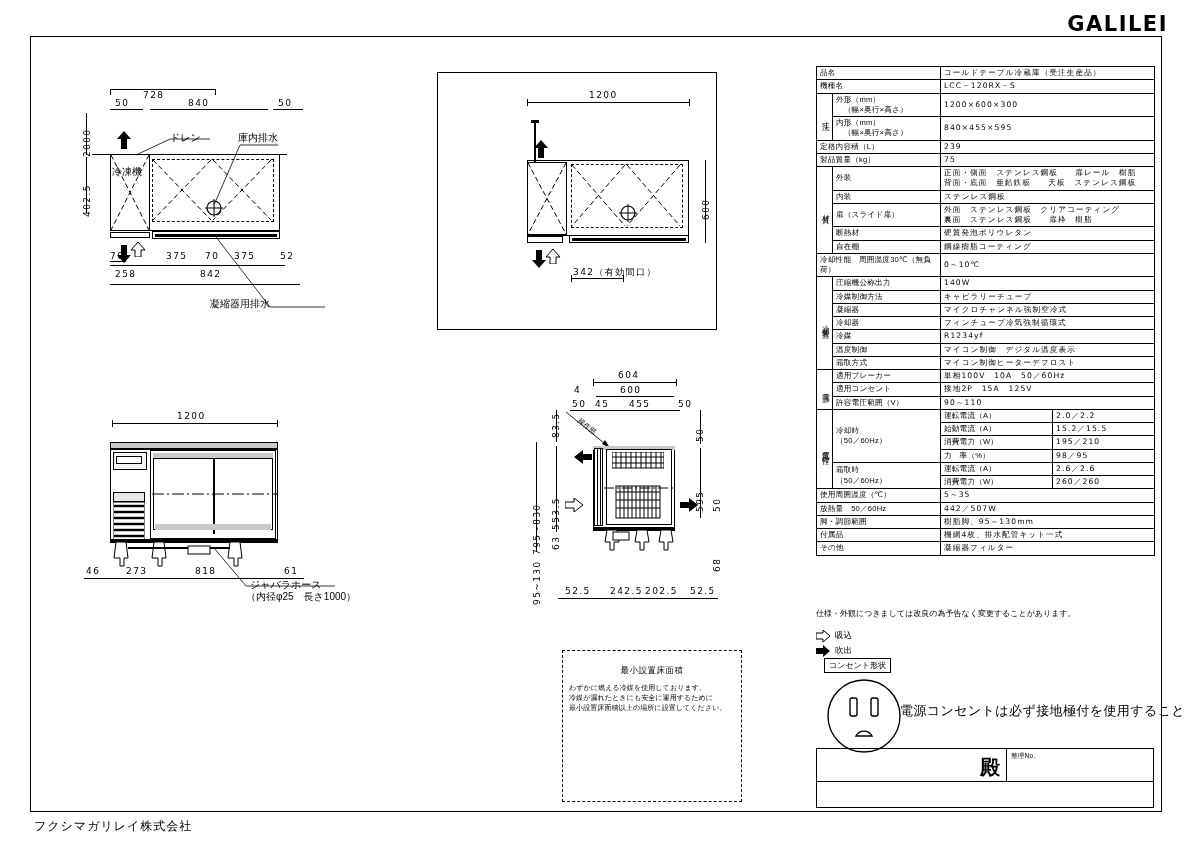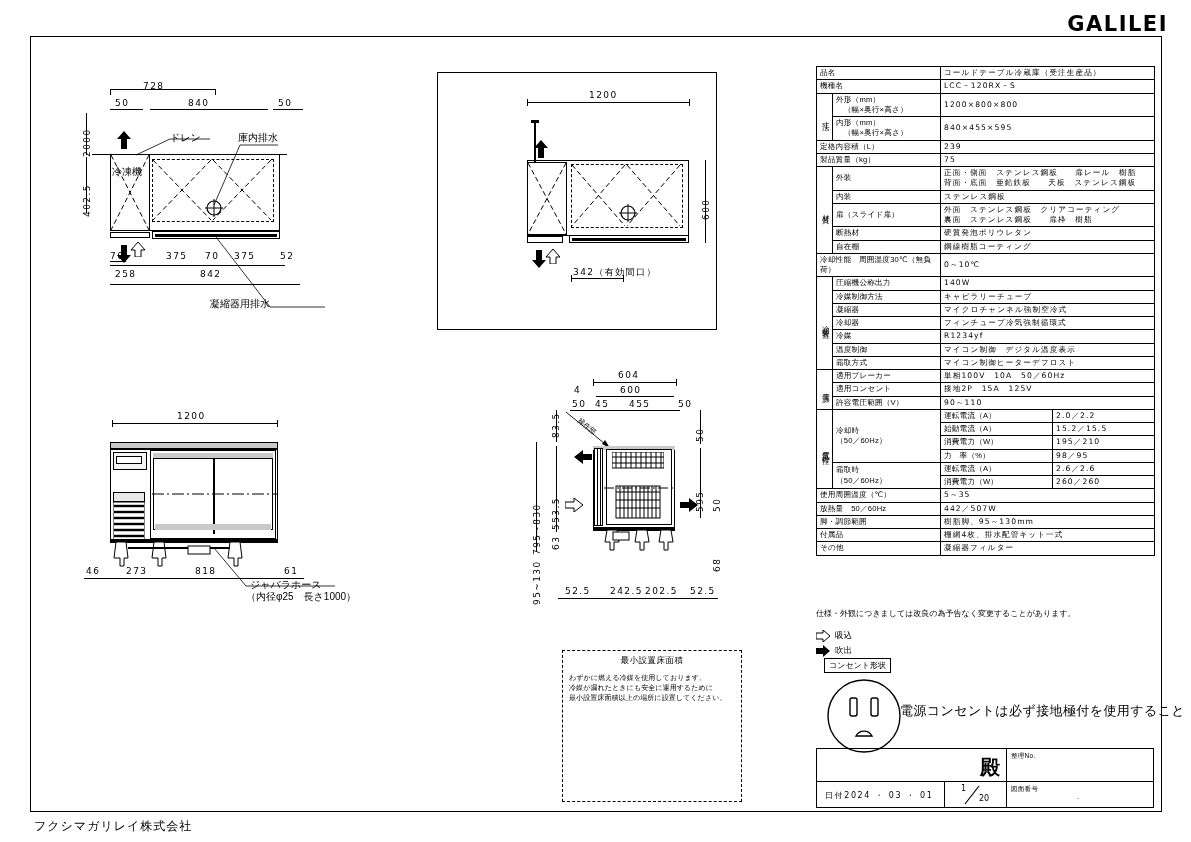--- a/index.html
+++ b/index.html
@@ -49,21 +49,21 @@
   #spec td.rot{
     text-align:center;width:16px;font-size:7.6px;
   }
   #note{left:816px;top:608px;font-size:8px;}
   #legend{left:816px;top:628px;font-size:8.5px;line-height:15px;}
   
   #floorbox{
     left:562px;top:650px;width:180px;height:152px;
     border:1.3px dashed #000;box-sizing:border-box;background:#fff;
   }
-  #floorbox .ttl{font-size:8.5px;text-align:center;margin-top:4px;letter-spacing:.5px;}
+  #floorbox .ttl{font-size:8.5px;text-align:center;margin-top:14px;letter-spacing:.5px;}
   #floorbox .room{
     margin:3px auto 0;width:142px;height:78px;position:relative;
   }
   #floorbox .area{
     position:absolute;left:0;right:0;top:26px;text-align:center;
     font-size:20px;letter-spacing:2px;font-family:"DejaVu Sans",sans-serif;
   }
   #floorbox .cap{font-size:7px;line-height:10px;margin:6px 6px 0;letter-spacing:.1px;}
   
   #outlet-tag{
@@ -88,21 +88,21 @@
 <div class="abs" id="logo">GALILEI</div>
 
 <div class="abs" id="frame"></div>
 <div class="abs" id="company">フクシマガリレイ株式会社</div>
 
 <div class="abs" style="left:60px;top:65px;width:300px;height:260px;">
 
   <div class="abs ln hln" style="left:50px;top:24px;width:105px;"></div>
   <div class="abs ln vln" style="left:50px;top:24px;height:6px;"></div>
   <div class="abs ln vln" style="left:155px;top:24px;height:6px;"></div>
-  <div class="abs dim" style="left:83px;top:16px;">728</div>
+  <div class="abs dim" style="left:83px;top:25px;">728</div>
 
   <div class="abs ln hln" style="left:50px;top:44px;width:33px;"></div>
   <div class="abs ln hln" style="left:90px;top:44px;width:118px;"></div>
   <div class="abs ln hln" style="left:213px;top:44px;width:30px;"></div>
   <div class="abs dim" style="left:55px;top:33px;">50</div>
   <div class="abs dim" style="left:128px;top:33px;">840</div>
   <div class="abs dim" style="left:218px;top:33px;">50</div>
 
   <div class="abs ln vln" style="left:26px;top:48px;height:42px;"></div>
   <div class="abs dimv" style="left:22px;top:92px;">2000</div>
@@ -414,21 +414,21 @@
       </tr>
       <tr>
         <td colspan="2">機種名</td>
         <td class="v" colspan="2">LCC－120RX－S</td>
       </tr>
       <tr>
         <td class="rot" rowspan="2">
           <div style="writing-mode: vertical-rl; margin: 0px auto; letter-spacing: 2px;">寸法</div>
         </td>
         <td colspan="1">外形（mm）<br>　（幅×奥行×高さ）</td>
-        <td class="v" colspan="2">1200×800×800</td>
+        <td class="v" colspan="2">1200×600×300</td>
       </tr>
       <tr>
         <td colspan="1">内形（mm）<br>　（幅×奥行×高さ）</td>
         <td class="v" colspan="2">840×455×595</td>
       </tr>
       <tr>
         <td colspan="2">定格内容積（L）</td>
         <td class="v" colspan="2">239</td>
       </tr>
       <tr>
@@ -593,29 +593,13 @@
 
 <div class="abs" id="titleblock">
   <div class="r1">
     <div class="c sep" style="width:190px;position:relative;">
       <div style="position:absolute;right:6px;bottom:0px;font-size:20px;font-weight:bold;">殿</div>
     </div>
     <div class="c" style="flex:1;">
       <div class="tb-small">整理No.</div>
     </div>
   </div>
-  <div class="r2">
-    <div class="c sep" style="width:128px;display:flex;align-items:center;padding-left:8px;">
-      <span class="tb-date">日付2024 ・ 03 ・ 01</span>
-    </div>
-    <div class="c sep" style="width:62px;position:relative;">
-      <span style="position:absolute;left:16px;top:2px;font-size:8px;font-family:'DejaVu Sans',sans-serif;">1</span>
-      <svg width="62" height="26" style="position:absolute;left:0;top:0;">
-        <line x1="20" y1="22" x2="34" y2="4" stroke="#000" stroke-width="1.2"></line>
-      </svg>
-      <span style="position:absolute;left:34px;top:12px;font-size:8px;font-family:'DejaVu Sans',sans-serif;">20</span>
-    </div>
-    <div class="c" style="flex:1;position:relative;">
-      <div class="tb-small">図面番号</div>
-      <div style="position:absolute;left:70px;top:10px;font-size:8px;">.</div>
-    </div>
-  </div>
 </div>
 
 </body></html>

